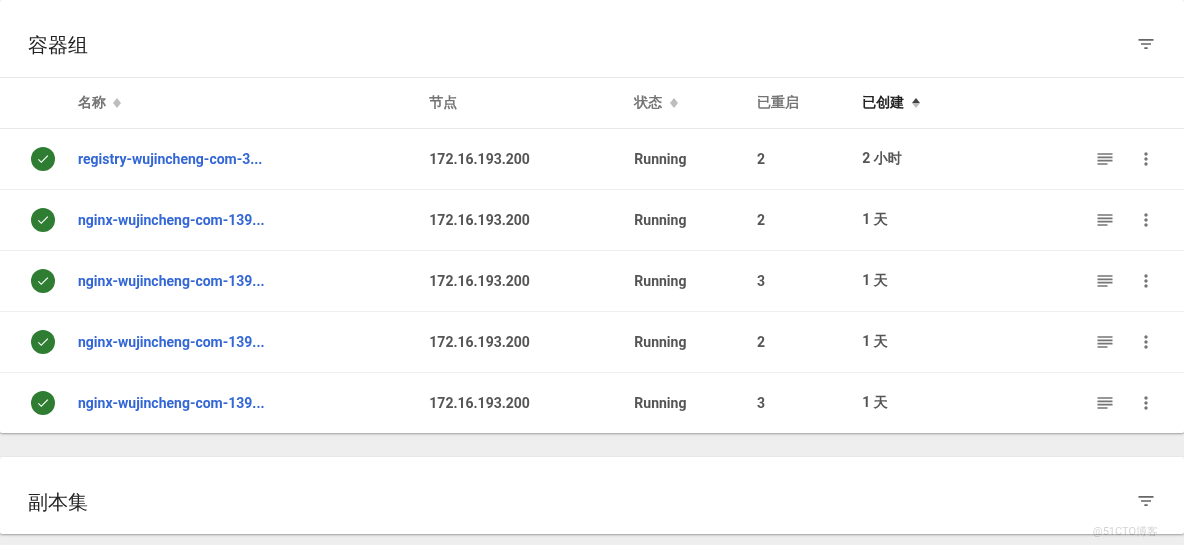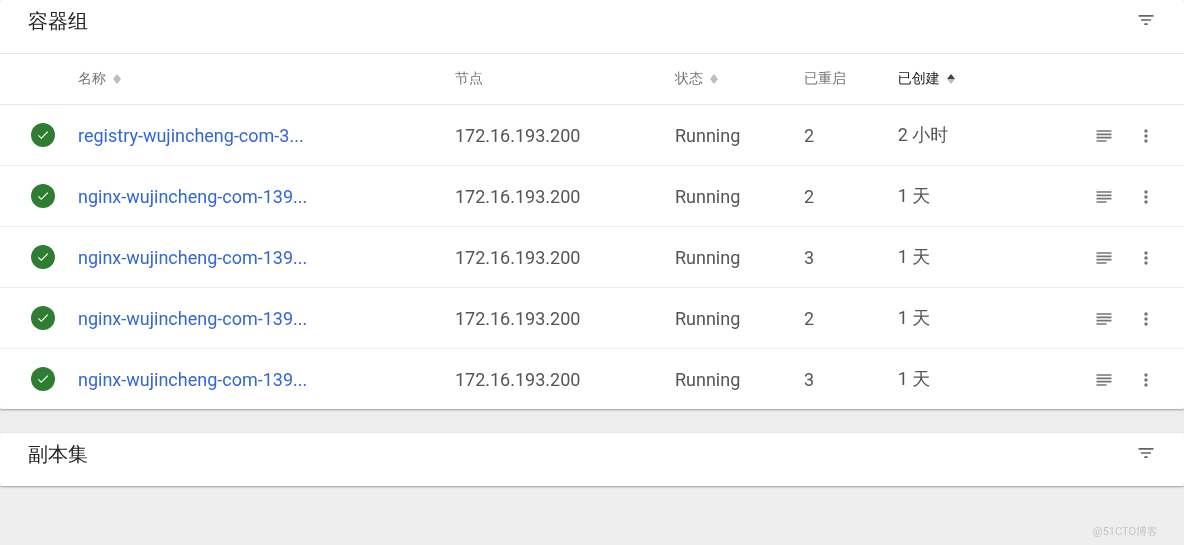--- a/index.html
+++ b/index.html
@@ -15,21 +15,21 @@
     .card {
       background: #ffffff;
       border-radius: 2px;
       box-shadow: 0 1px 3px rgba(0,0,0,0.12), 0 1px 2px rgba(0,0,0,0.24);
       margin-bottom: 24px;
     }
     .card-header {
       display: flex;
       align-items: center;
       justify-content: space-between;
-      padding: 8px 28px 18px 28px;
+      padding: 32px 28px 18px 28px;
     }
     .card-title {
       font-size: 20px;
       font-weight: 400;
       color: #222;
     }
     .filter-btn {
       color: #666;
       cursor: pointer;
     }
@@ -37,21 +37,21 @@
       width: 20px;
       height: 20px;
       fill: #666;
     }
     .table {
       width: 100%;
       border-collapse: collapse;
     }
     .thead-row th {
       text-align: left;
-      font-weight: 400;
+      font-weight: 700;
       font-size: 14px;
       color: #757575;
       padding: 16px 10px 16px 10px;
       border-top: 1px solid #e8e8e8;
       border-bottom: 1px solid #e8e8e8;
     }
     .th-name {
       padding-left: 78px !important;
     }
     .sort-icons {
@@ -74,22 +74,23 @@
       fill: #444;
     }
     tbody tr {
       border-bottom: 1px solid #eeeeee;
     }
     tbody tr:last-child {
       border-bottom: none;
     }
     tbody td {
       padding: 18px 10px;
-      font-size: 18px;
+      font-size: 14px;
       color: #555;
+      font-weight: bold;
     }
     .status-cell {
       width: 68px;
       text-align: center;
       padding-left: 28px !important;
     }
     .check-icon {
       display: inline-flex;
       align-items: center;
       justify-content: center;

